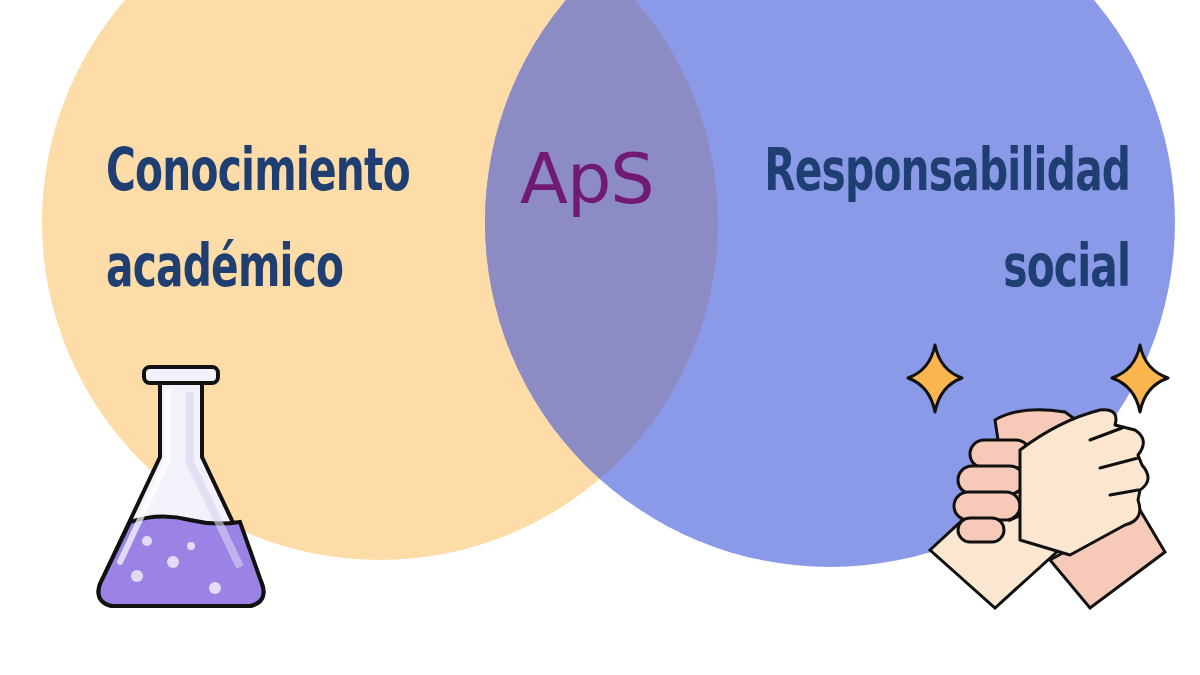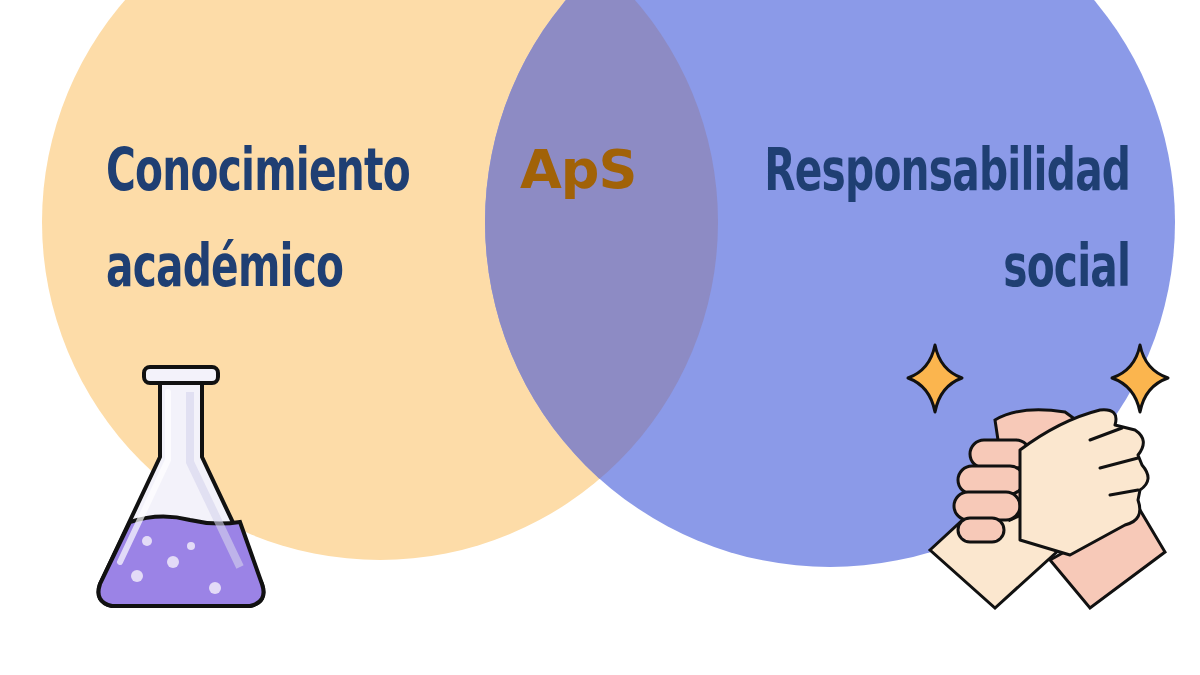--- a/index.html
+++ b/index.html
@@ -19,21 +19,21 @@
       line-height: 96px;
       letter-spacing: -1px;
       transform: scaleX(0.78);
       white-space: nowrap;
     }
     .label-left { left: 106px; top: 122px; transform-origin: left top; }
     .label-right { right: 70px; top: 122px; text-align: right; transform-origin: right top; }
     .center-label {
       position: absolute; left: 520px; top: 138px;
       font-family: "DejaVu Sans", "Liberation Sans", sans-serif;
-      font-weight: bold; font-size: 54px; color: #a16207;
+      font-weight: normal; font-size: 70px; color: #701a75;
       letter-spacing: -1px;
     }
     .icon { position: absolute; }
     .flask { left: 90px; top: 362px; }
     .hands { left: 900px; top: 340px; }
   </style>
 </head>
 <body>
 
 <div class="stage">

